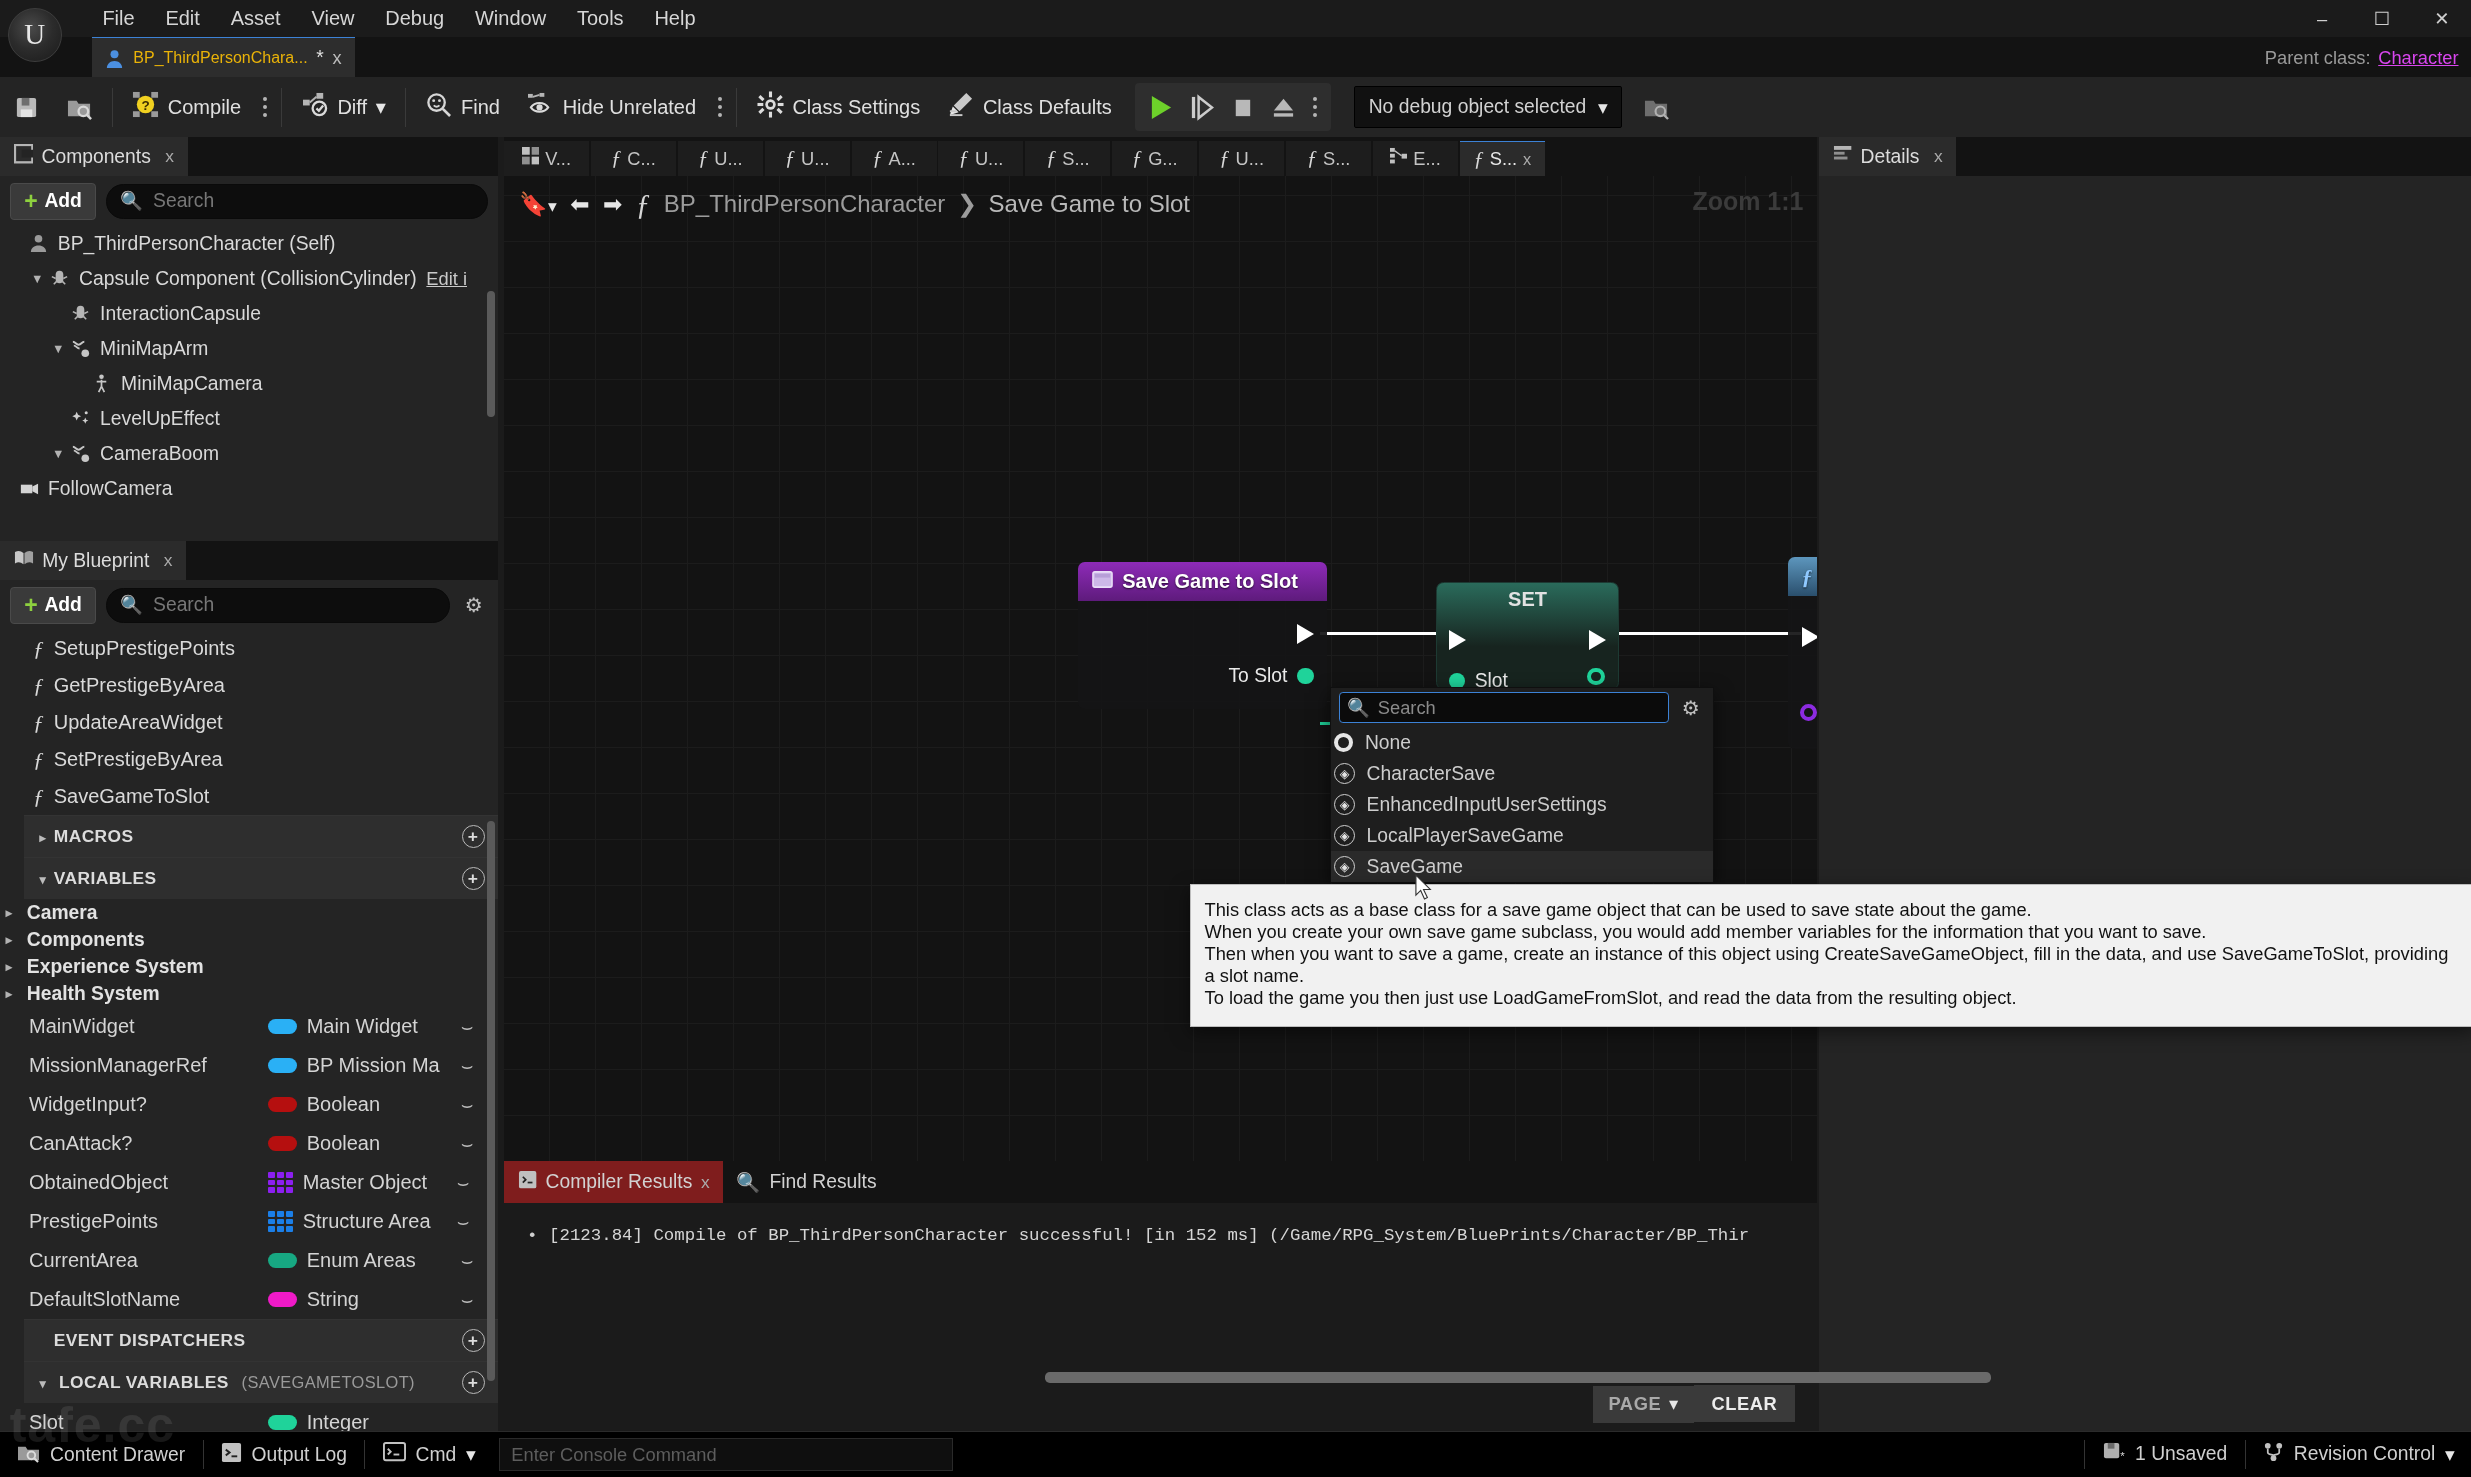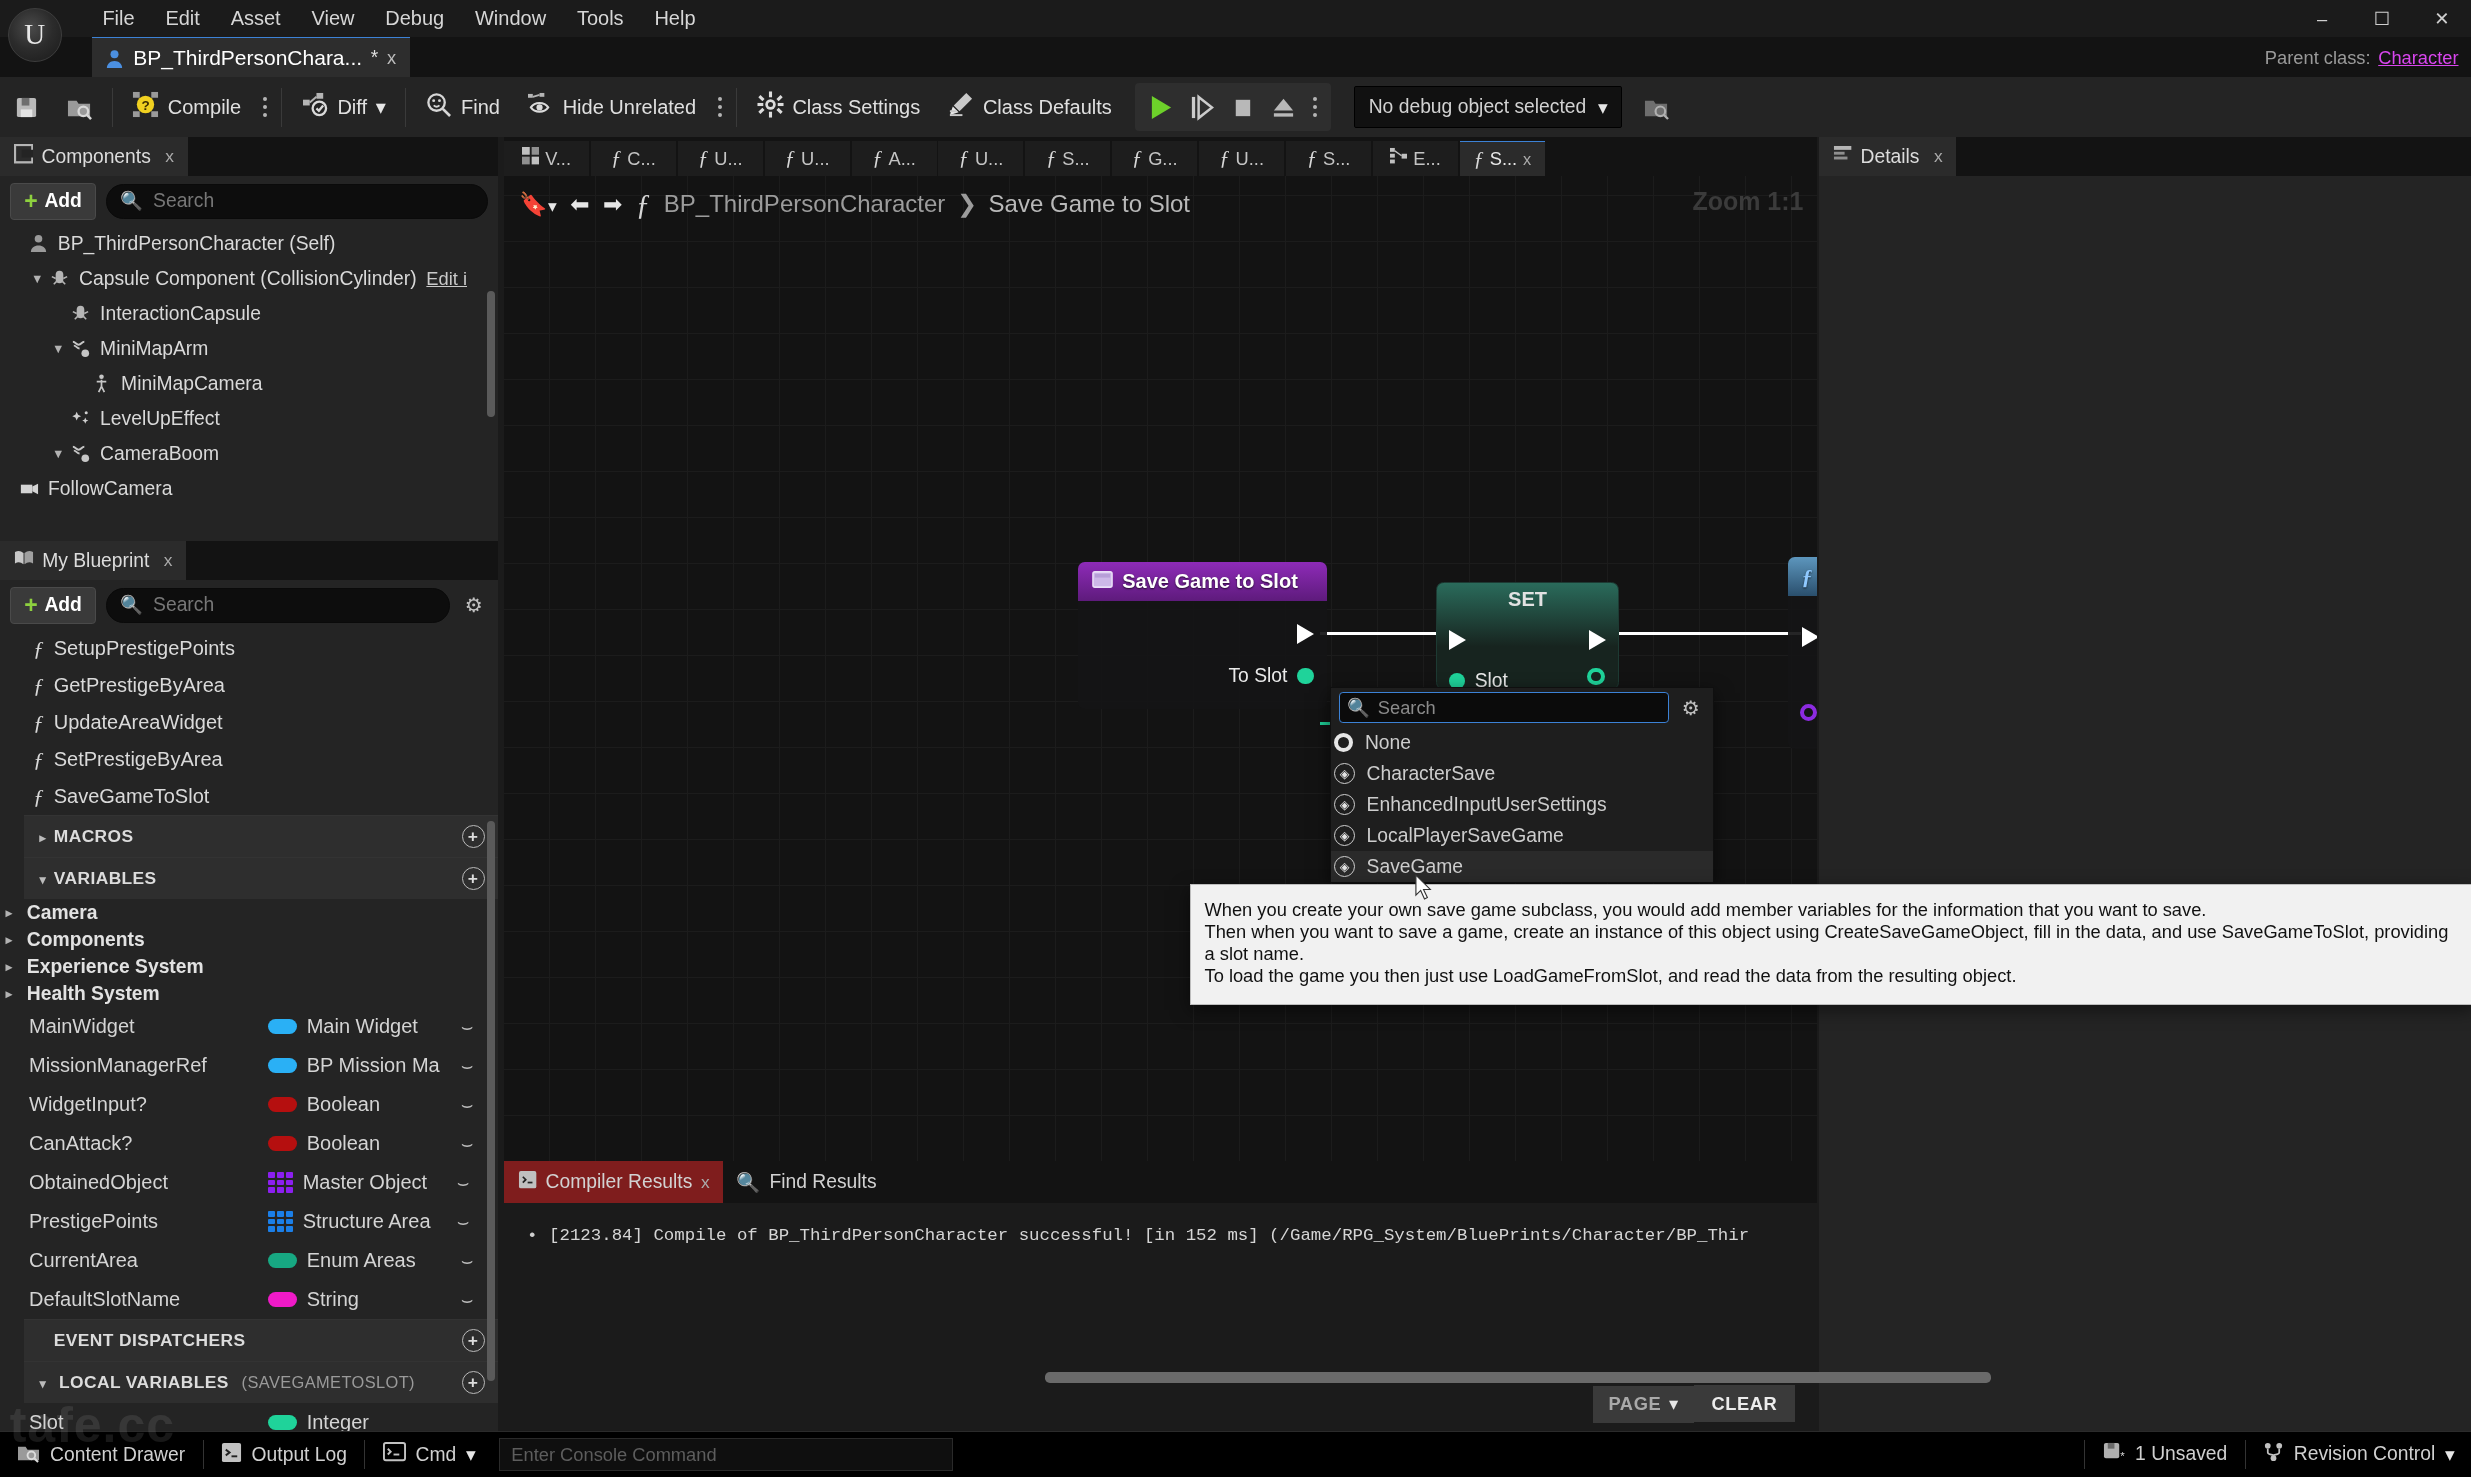--- a/index.html
+++ b/index.html
@@ -41,21 +41,21 @@
   .assettab-row {
     position: absolute; top: 37px; left: 0; width: 2472px; height: 41px;
     background: #131313;
   }
   .asset-tab {
     position: absolute; left: 92px; top: 0; height: 41px;
     background: #2d2d2d; display: flex; align-items: center;
     padding: 0 13.5px 0 11.6px; gap: 8.7px; border-top: 1.9px solid #3c82d6;
   }
   .asset-tab .ico { width: 21px; height: 21px; }
-  .asset-tab .lbl { font-size: 21px; color: #ffffff; }
+  .asset-tab .lbl { font-size: 16px; color: #eab308; }
   .asset-tab .dirty { font-size: 19.3px; color: #dedede; }
   .asset-tab .x { font-size: 18.3px; color: #bbb; }
   .parentclass {
     position: absolute; right: 13.5px; top: 9.7px; font-size: 18.3px; color: #9a9a9a;
     display: flex; gap: 7.7px; align-items: baseline;
   }
   .parentclass .link { color: #d946ef; text-decoration: underline; }
 
   
   .toolbar {
@@ -919,20 +919,21 @@
       </div>
     </div>
 </div>
 
 <div class="cursor-arrow">
   <svg width="21" height="29" viewBox="0 0 22 30">
       <path d="M2 1l0 21 5-5 4 9 3-1.5-4-8.5 7 0z" fill="#ffffff" stroke="#333" stroke-width="1.2"></path>
     </svg>
 </div>
 <div class="tooltip">
+  <div>This class acts as a base class for a save game object that can be used to save state about the game.</div>
   <div>When you create your own save game subclass, you would add member variables for the information that you want to save.</div>
   <div>Then when you want to save a game, create an instance of this object using CreateSaveGameObject, fill in the data, and use SaveGameToSlot, providing a slot name.</div>
   <div>To load the game you then just use LoadGameFromSlot, and read the data from the resulting object.</div>
 </div>
 
 <div class="details-col">
   <div class="panel-tabstrip">
     <div class="ptab">
       <span>
         <svg width="19.3" height="17.4" viewBox="0 0 20 18">

